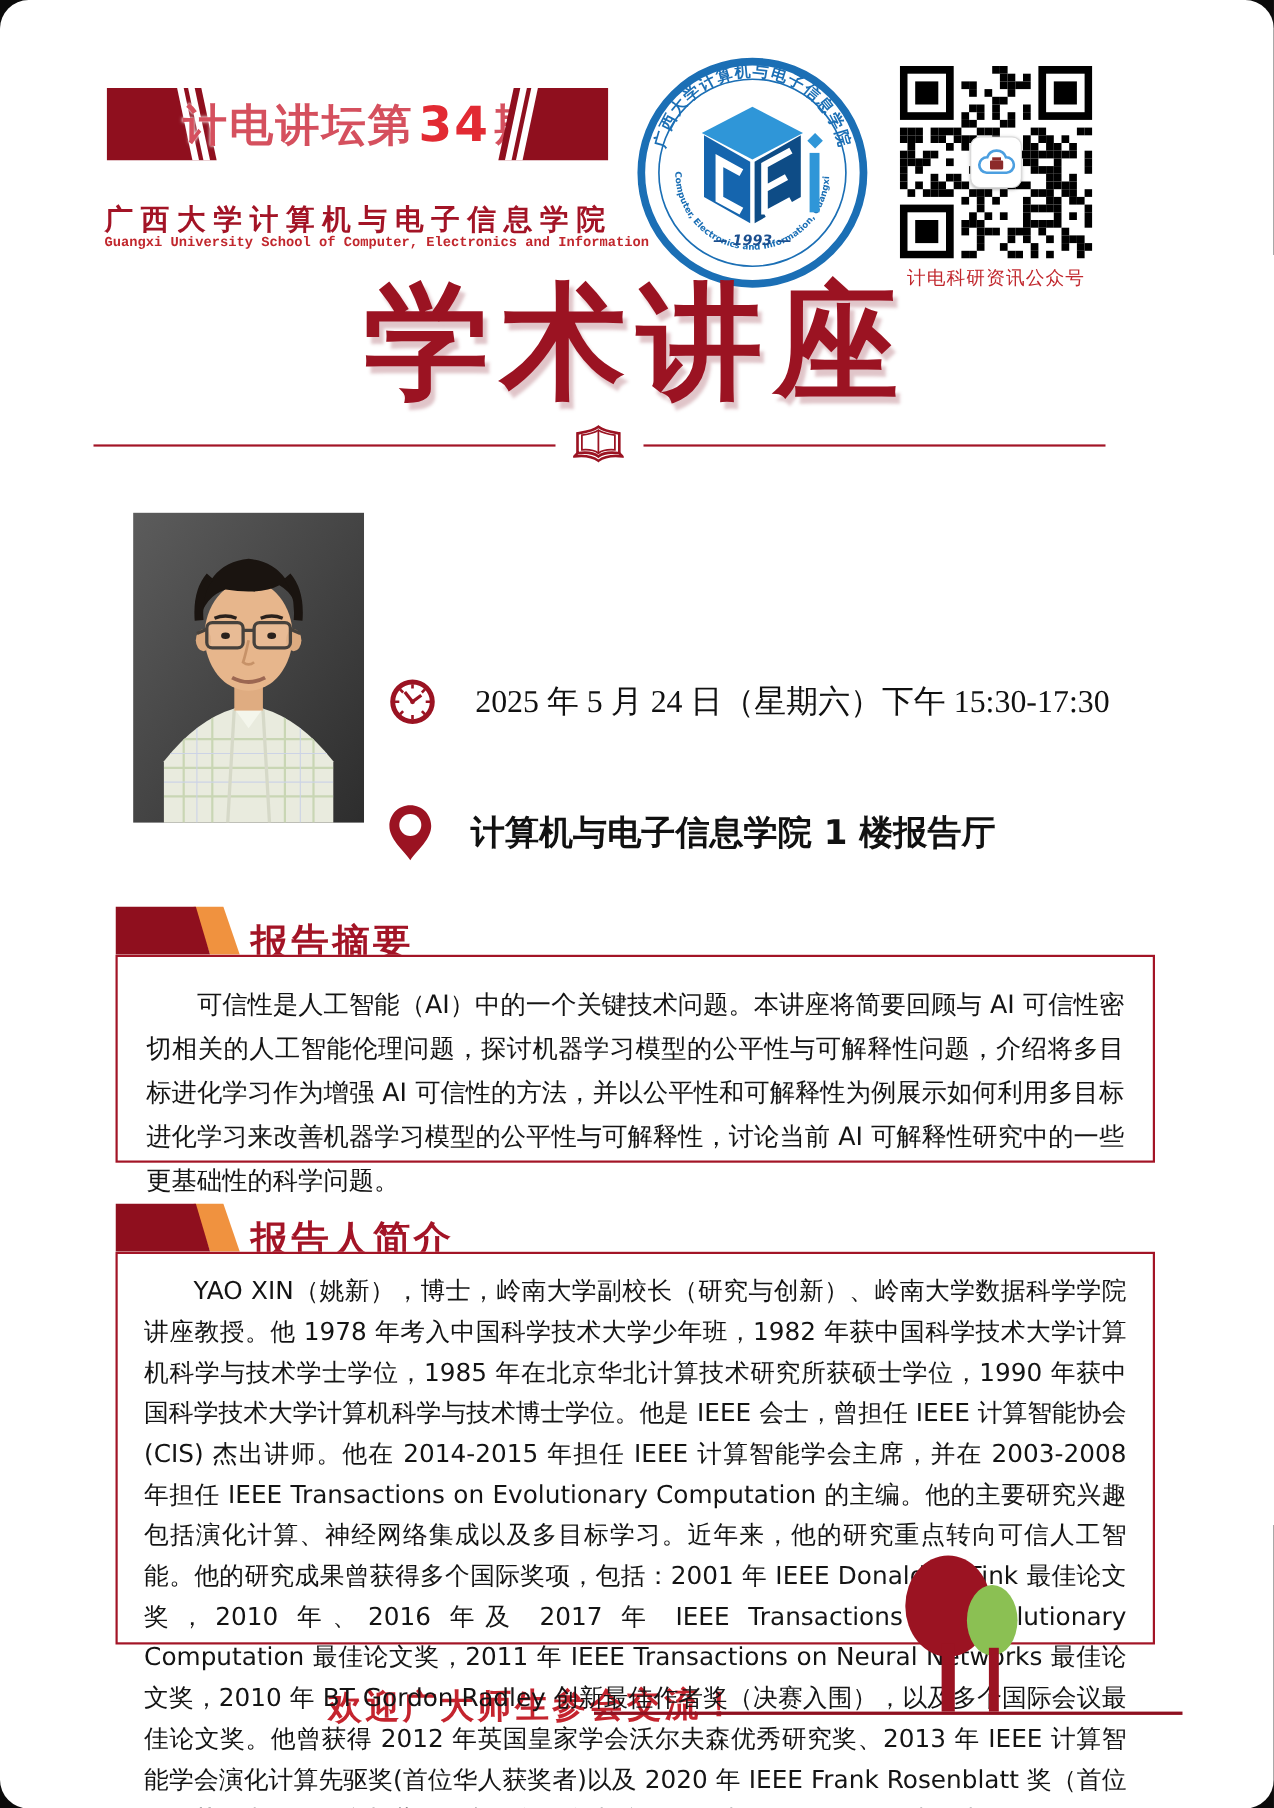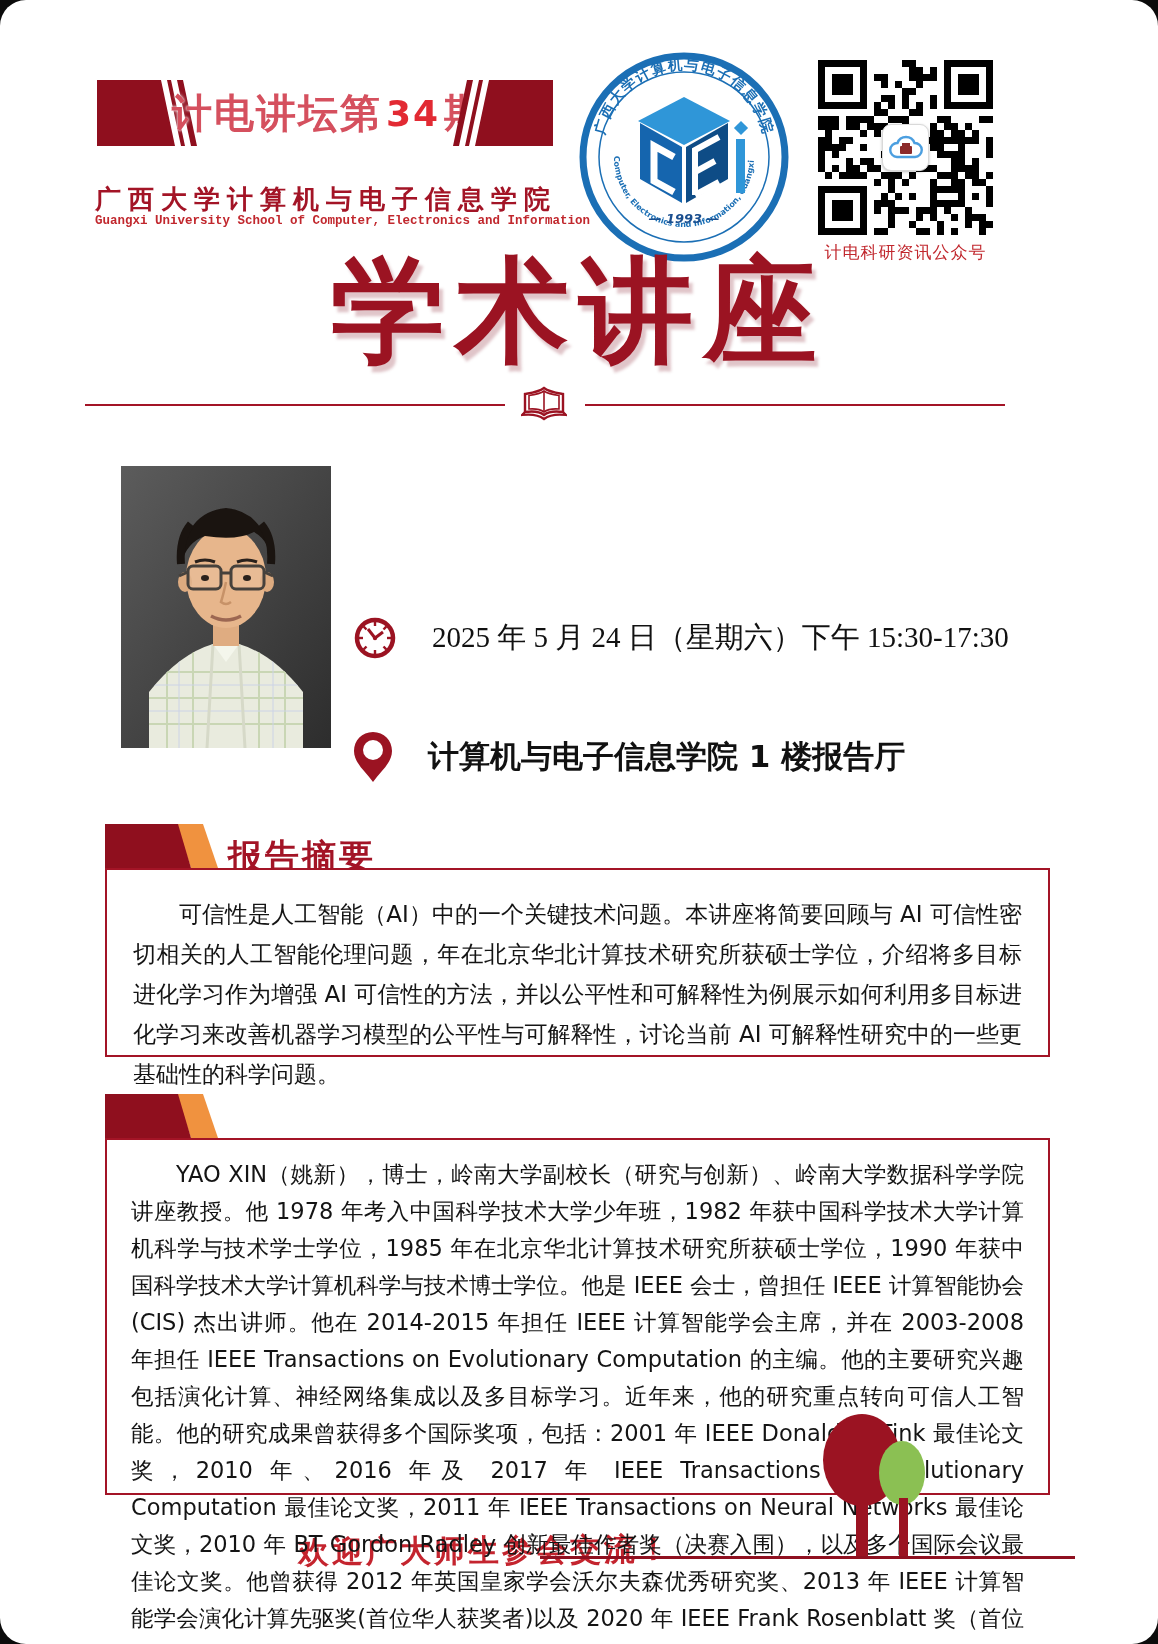--- a/index.html
+++ b/index.html
@@ -13,21 +13,21 @@
   .banner{position:absolute;left:97px;top:80px;width:456px;height:66px;}
   .banner svg{position:absolute;top:0;height:66px;}
   .banner .shape-left{left:0;}
   .banner .shape-right{right:0;transform:scaleX(-1);}
   .banner-text{
     position:absolute;left:108px;right:100px;top:0;height:66px;
     display:flex;align-items:center;justify-content:center;
     font-size:40px;font-weight:700;letter-spacing:2px;white-space:nowrap;
     color:#d5505e;text-shadow:0 0 2px #fff,0 0 4px rgba(255,255,255,.8);
   }
-  .banner-text .num{color:#e22a33;font-size:36px;padding:0 4px;}
+  .banner-text .num{color:#e22a33;font-size:44px;padding:0 4px;}
   .school-cn{
     position:absolute;left:95px;top:182px;width:460px;
     font-size:26px;font-weight:700;color:#a31426;letter-spacing:7px;white-space:nowrap;
   }
   .school-en{
     position:absolute;left:95px;top:214px;width:470px;
     font-family:"Liberation Mono","DejaVu Sans Mono",monospace;
     font-size:12.5px;font-weight:700;color:#c1272d;white-space:nowrap;
   }
   
@@ -470,27 +470,28 @@
     </span>
     <span class="txt">计算机与电子信息学院 1 楼报告厅</span>
   </div>
 
   <svg class="section-tab tab1" viewBox="0 0 118 44">
     <polygon points="71,0 98,0 113,44 86,44" fill="#f0923f"></polygon>
     <polygon points="0,0 73,0 86,44 0,44" fill="#8f0f1e"></polygon>
   </svg>
   <div class="section-heading sh1">报告摘要</div>
   <div class="content-box abstract-box">
-    <p class="box-text" style="margin:0">可信性是人工智能（AI）中的一个关键技术问题。本讲座将简要回顾与 AI 可信性密切相关的人工智能伦理问题，年在北京华北计算技术研究所获硕士学位，介绍将多目标进化学习作为增强 AI 可信性的方法，并以公平性和可解释性为例展示如何利用多目标进化学习来改善机器学习模型的公平性与可解释性，讨论当前 AI 可解释性研究中的一些更基础性的科学问题。</p>
+    <p class="box-text" style="margin:0">可信性是人工智能（AI）中的一个关键技术问题。本讲座将简要回顾与 AI 可信性密切相关的人工智能伦理问题，探讨机器学习模型的公平性与可解释性问题，介绍将多目标进化学习作为增强 AI 可信性的方法，并以公平性和可解释性为例展示如何利用多目标进化学习来改善机器学习模型的公平性与可解释性，讨论当前 AI 可解释性研究中的一些更基础性的科学问题。</p>
   </div>
 
   <svg class="section-tab tab2" viewBox="0 0 118 44">
     <polygon points="71,0 98,0 113,44 86,44" fill="#f0923f"></polygon>
     <polygon points="0,0 73,0 86,44 0,44" fill="#8f0f1e"></polygon>
   </svg>
+  <div class="section-heading sh2">报告人简介</div>
   <div class="content-box bio-box">
     <p class="box-text" style="margin:0">YAO XIN（姚新），博士，岭南大学副校长（研究与创新）、岭南大学数据科学学院讲座教授。他 1978 年考入中国科学技术大学少年班，1982 年获中国科学技术大学计算机科学与技术学士学位，1985 年在北京华北计算技术研究所获硕士学位，1990 年获中国科学技术大学计算机科学与技术博士学位。他是 IEEE 会士，曾担任 IEEE 计算智能协会 (CIS) 杰出讲师。他在 2014-2015 年担任 IEEE 计算智能学会主席，并在 2003-2008 年担任 IEEE Transactions on Evolutionary Computation 的主编。他的主要研究兴趣包括演化计算、神经网络集成以及多目标学习。近年来，他的研究重点转向可信人工智能。他的研究成果曾获得多个国际奖项，包括：2001 年 IEEE Donald G. Fink 最佳论文奖，2010 年、2016 年及 2017 年 IEEE Transactions on Evolutionary Computation 最佳论文奖，2011 年 IEEE Transactions on Neural Networks 最佳论文奖，2010 年 BT Gordon Radley 创新最佳作者奖（决赛入围），以及多个国际会议最佳论文奖。他曾获得 2012 年英国皇家学会沃尔夫森优秀研究奖、2013 年 IEEE 计算智能学会演化计算先驱奖(首位华人获奖者)以及 2020 年 IEEE Frank Rosenblatt 奖（首位华人获奖者）。他参与著作论文的谷歌学术总引用超过 82000 次，H 指数为 131。</p>
   </div>
 
   <div class="footer-msg">欢迎广大师生参会交流！</div>
   <div class="footer-line"></div>
   <div class="tree tree-red-canopy"></div>
   <div class="tree tree-red-trunk"></div>
   <div class="tree tree-green-canopy"></div>
   <div class="tree tree-green-trunk"></div>

